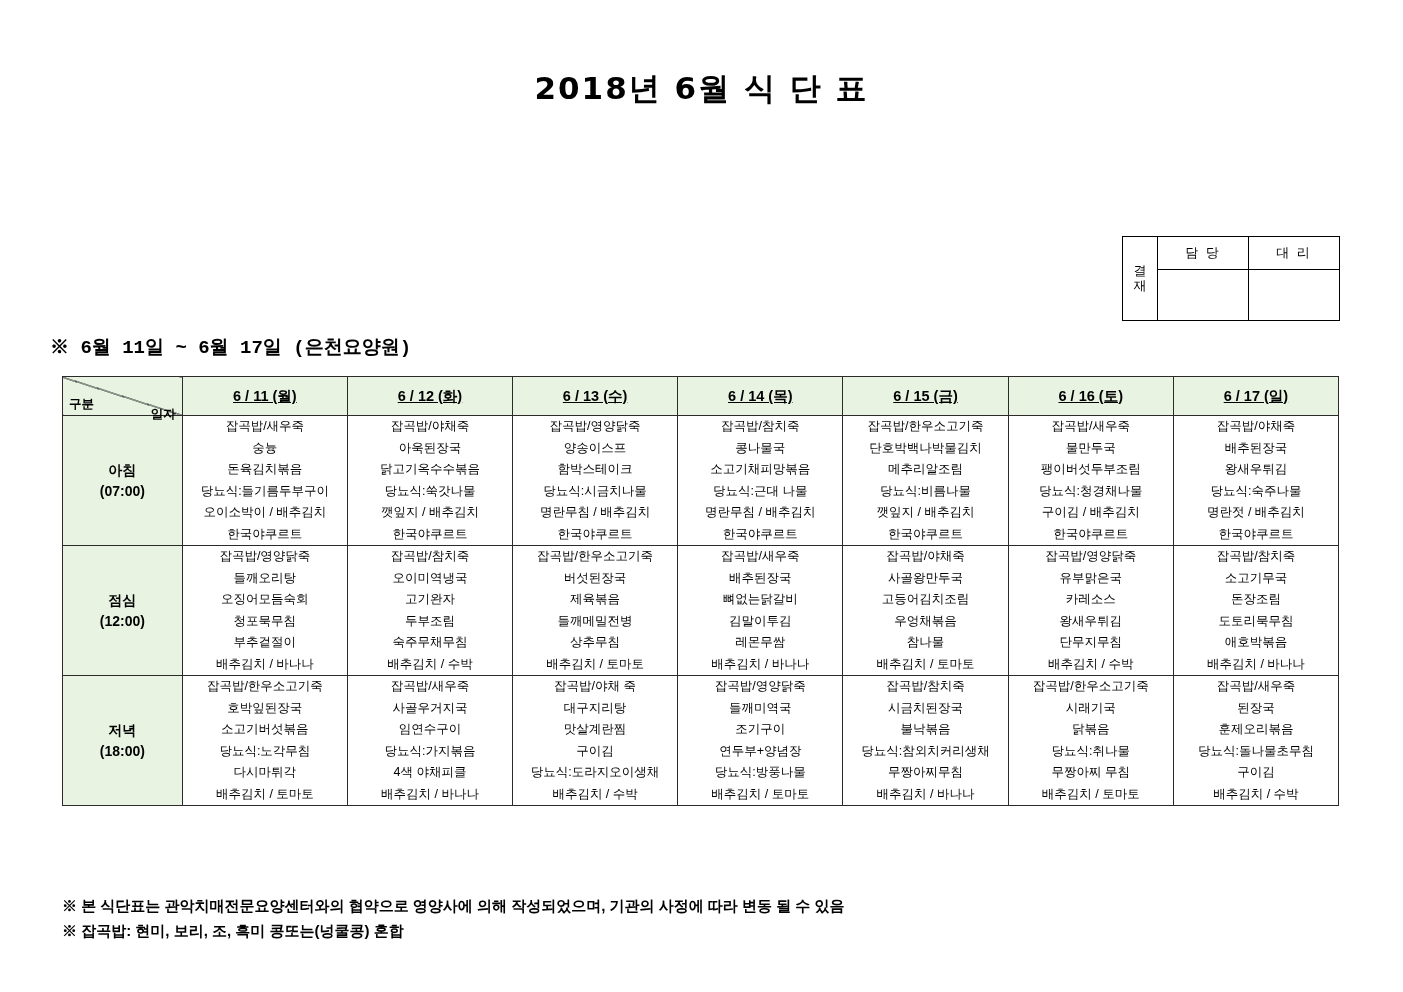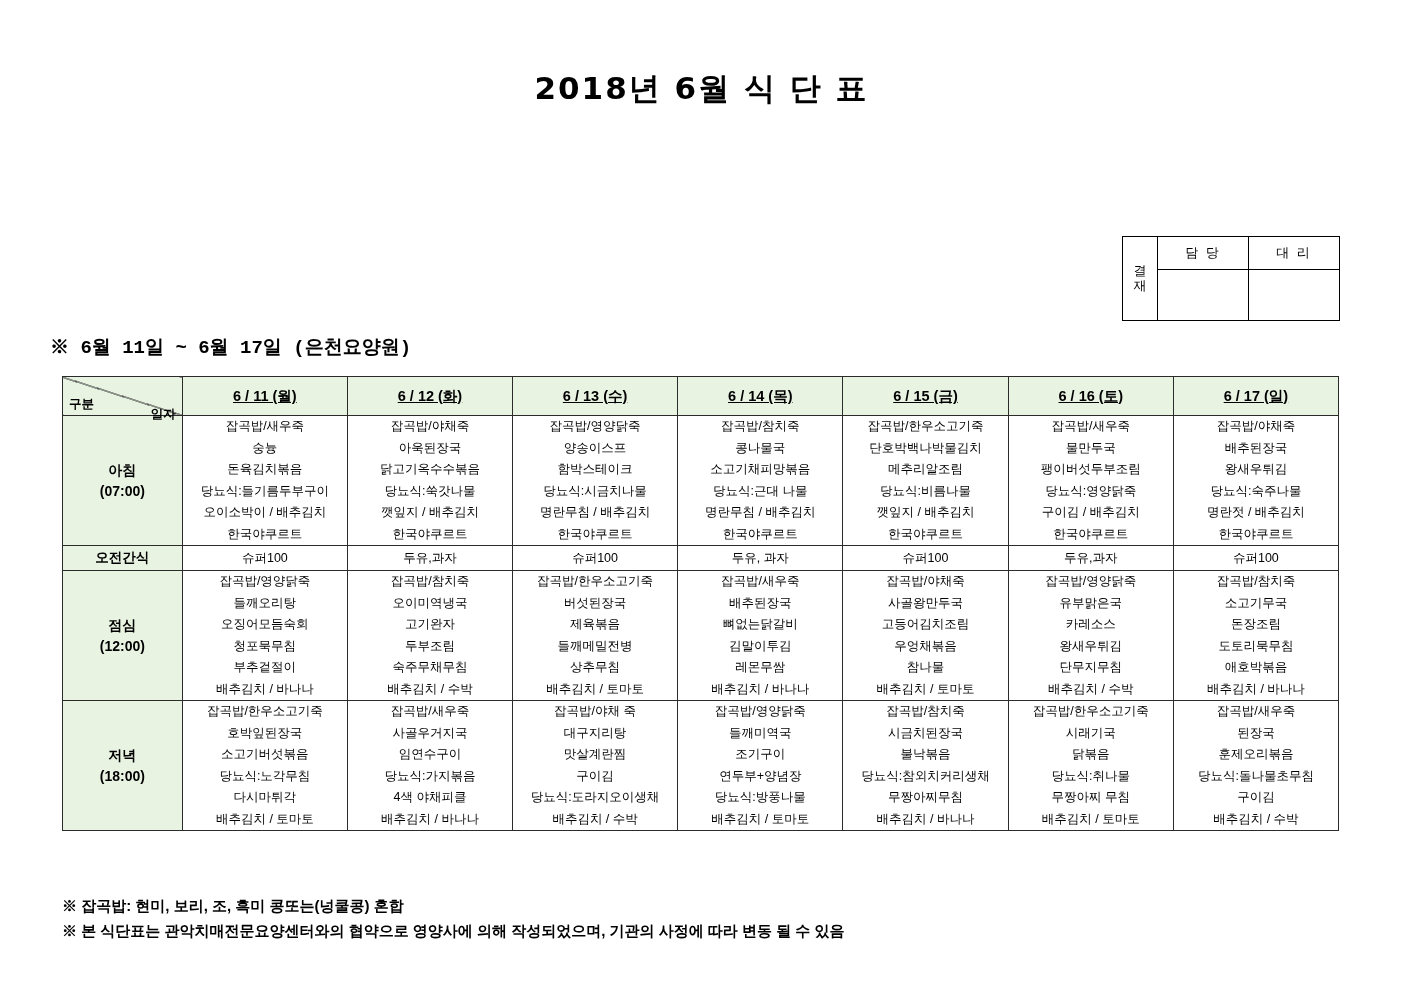--- a/index.html
+++ b/index.html
@@ -228,42 +228,32 @@
             <div>단호박백나박물김치</div>
             <div>메추리알조림</div>
             <div>당뇨식:비름나물</div>
             <div>깻잎지 / 배추김치</div>
             <div>한국야쿠르트</div>
           </td>
           <td class="cell">
             <div>잡곡밥/새우죽</div>
             <div>물만두국</div>
             <div>팽이버섯두부조림</div>
-            <div>당뇨식:영양닭죽</div>
+            <div>당뇨식:청경채나물</div>
             <div>구이김 / 배추김치</div>
             <div>한국야쿠르트</div>
           </td>
           <td class="cell">
             <div>잡곡밥/야채죽</div>
             <div>배추된장국</div>
             <div>왕새우튀김</div>
             <div>당뇨식:숙주나물</div>
             <div>명란젓 / 배추김치</div>
             <div>한국야쿠르트</div>
           </td>
-        </tr>
-        <tr>
-          <td class="rowlabel small">오전간식</td>
-          <td class="snackcell">슈퍼100</td>
-          <td class="snackcell">두유,과자</td>
-          <td class="snackcell">슈퍼100</td>
-          <td class="snackcell">두유, 과자</td>
-          <td class="snackcell">슈퍼100</td>
-          <td class="snackcell">두유,과자</td>
-          <td class="snackcell">슈퍼100</td>
         </tr>
         <tr>
           <td class="rowlabel">
             <div>점심</div>
             <div>(12:00)</div>
           </td>
           <td class="cell">
             <div>잡곡밥/영양닭죽</div>
             <div>들깨오리탕</div>
             <div>오징어모듬숙회</div>
@@ -379,17 +369,17 @@
             <div>훈제오리볶음</div>
             <div>당뇨식:돌나물초무침</div>
             <div>구이김</div>
             <div>배추김치 / 수박</div>
           </td>
         </tr>
       </tbody>
   </table>
 
   <div class="footnotes">
+    <div>※ 본 식단표는 관악치매전문요양센터와의 협약으로 영양사에 의해 작성되었으며, 기관의 사정에 따라 변동 될 수 있음</div>
     <div>※ 잡곡밥: 현미, 보리, 조, 흑미 콩또는(넝쿨콩) 혼합</div>
-    <div>※ 본 식단표는 관악치매전문요양센터와의 협약으로 영양사에 의해 작성되었으며, 기관의 사정에 따라 변동 될 수 있음</div>
   </div>
 
 </div>
 
 </body></html>

